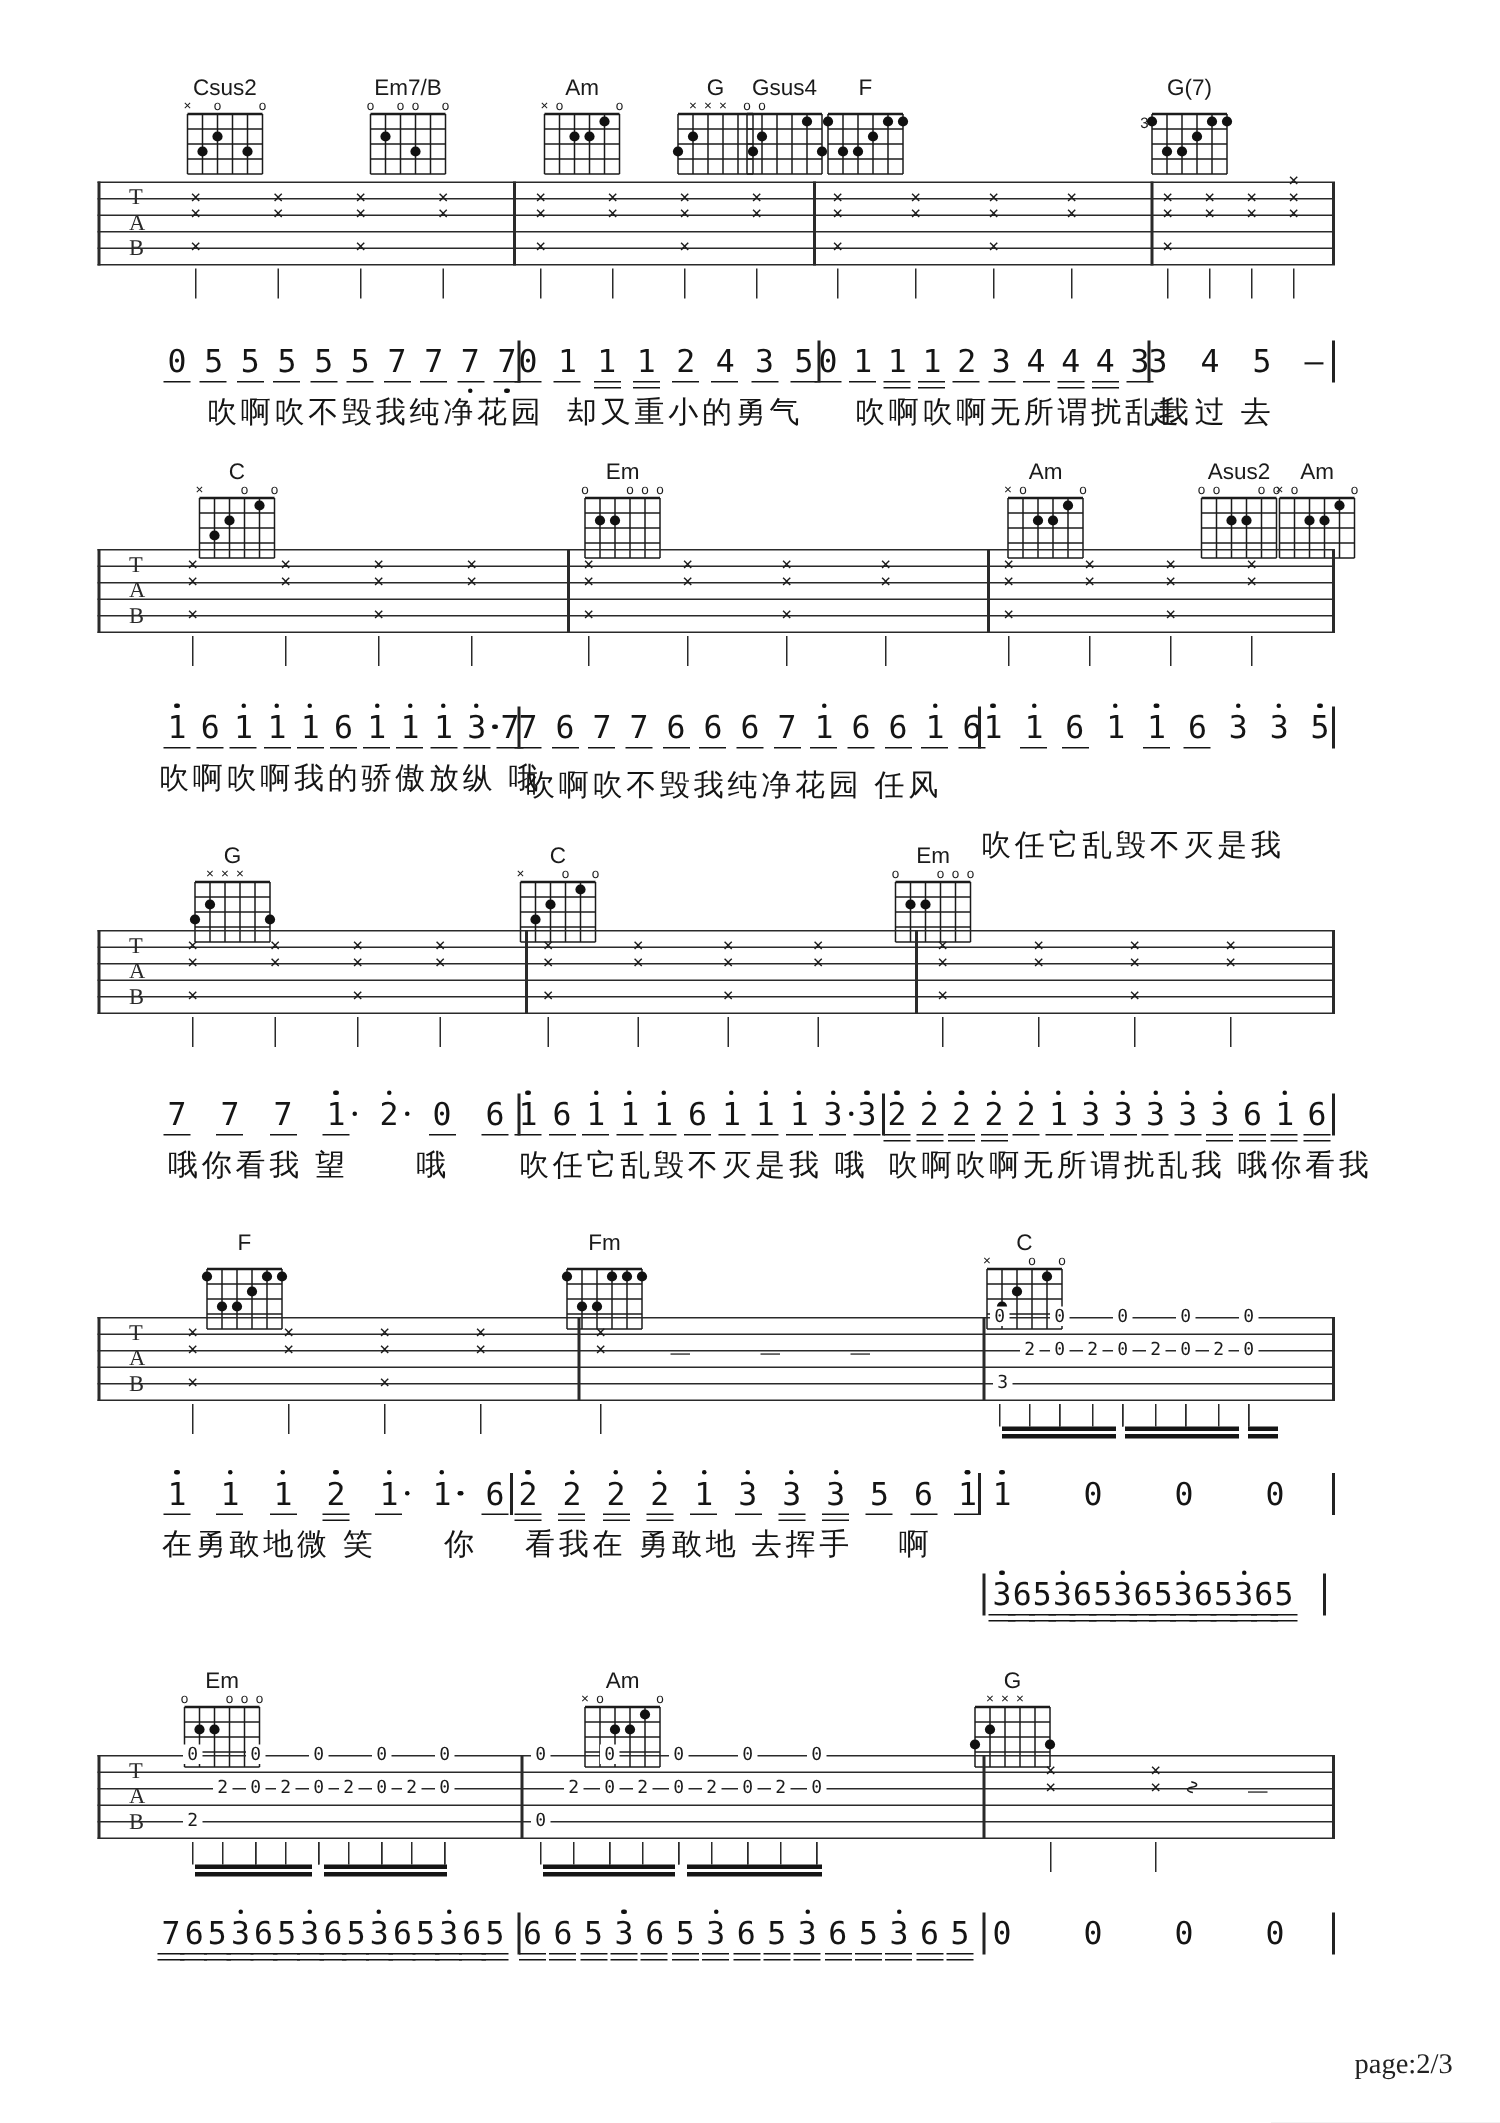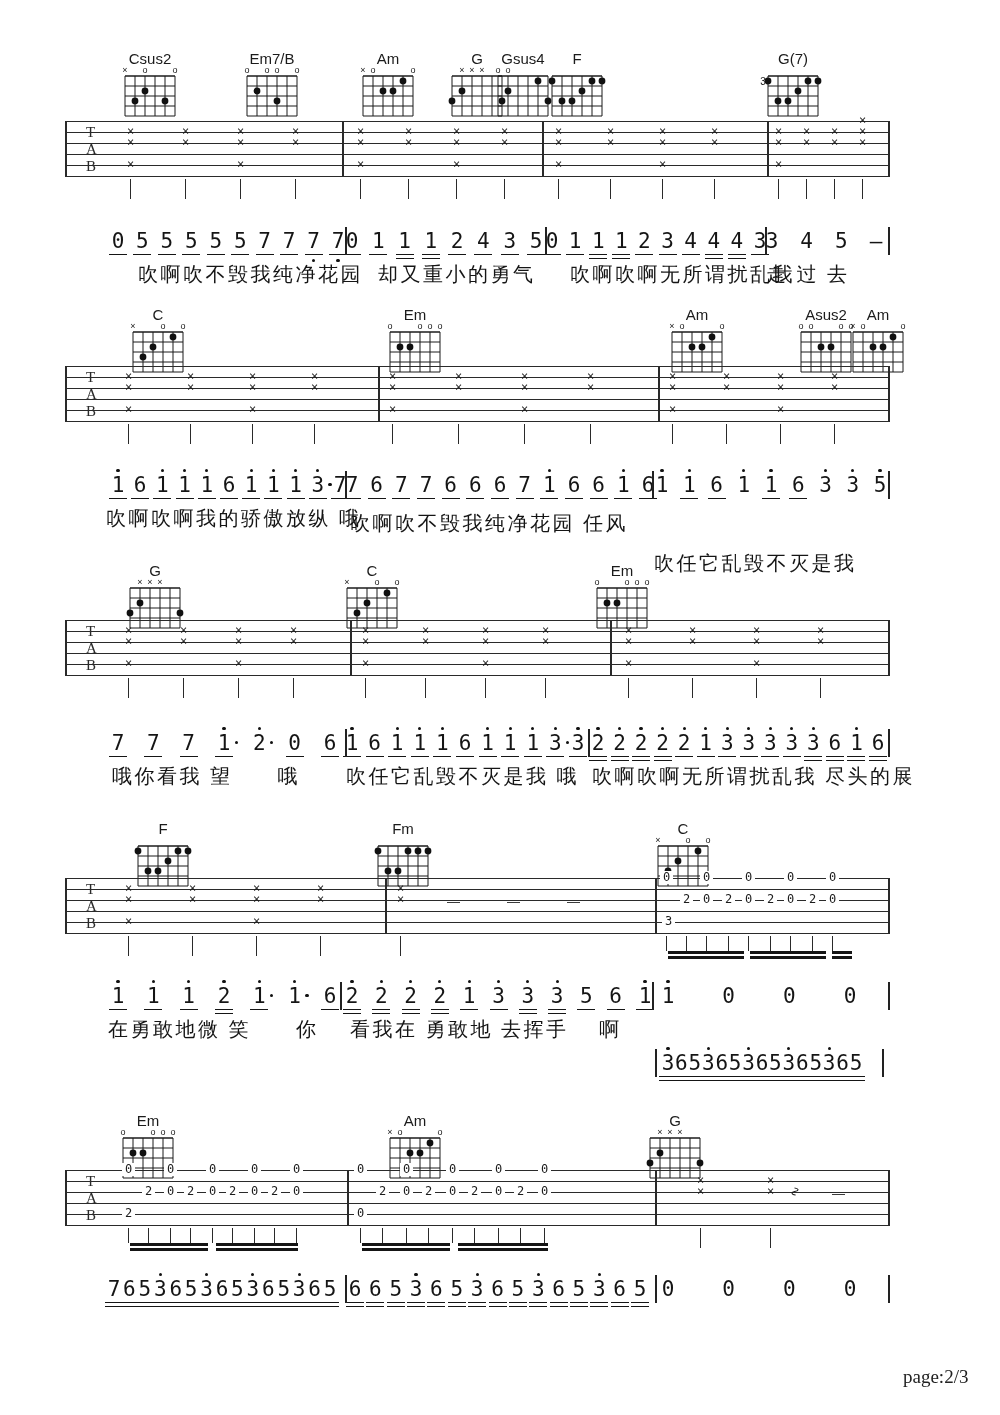--- a/index.html
+++ b/index.html
@@ -965,21 +965,21 @@
         <div class="digit">1</div>
         <div class="odot hi"></div>
         <div class="uline" style="top: 24px;"></div>
         <div class="uline" style="top: 27.5px;"></div>
       </div>
       <div class="mnote" style="left: 868px; top: 732px;">
         <div class="digit">6</div>
         <div class="uline" style="top: 24px;"></div>
         <div class="uline" style="top: 27.5px;"></div>
       </div>
-      <div class="lyric" style="left: 592px; top: 763px;">吹啊吹啊无所谓扰乱我 尽头的展</div>
+      <div class="lyric" style="left: 592px; top: 763px;">吹啊吹啊无所谓扰乱我 哦你看我</div>
       <div class="mbar" style="left: 345px; top: 729px;"></div>
       <div class="mbar" style="left: 588px; top: 729px;"></div>
       <div class="mbar" style="left: 888px; top: 729px;"></div>
     </div>
     <div class="system">
       <div class="chord-name" style="left: 123px; top: 820px;">F</div>
       <svg width="66" height="58" style="position: absolute; left: 130px; top: 834px;">
         <line x1="8" y1="12" x2="8" y2="52" stroke="#1b1b1b" stroke-width="1"></line>
         <line x1="18" y1="12" x2="18" y2="52" stroke="#1b1b1b" stroke-width="1"></line>
         <line x1="28" y1="12" x2="28" y2="52" stroke="#1b1b1b" stroke-width="1"></line>

